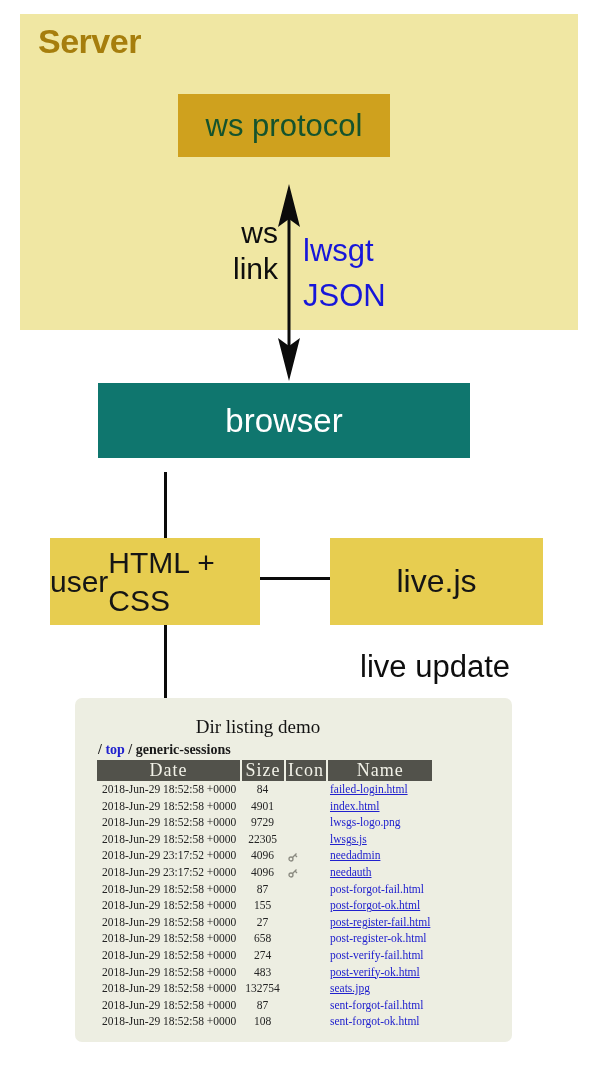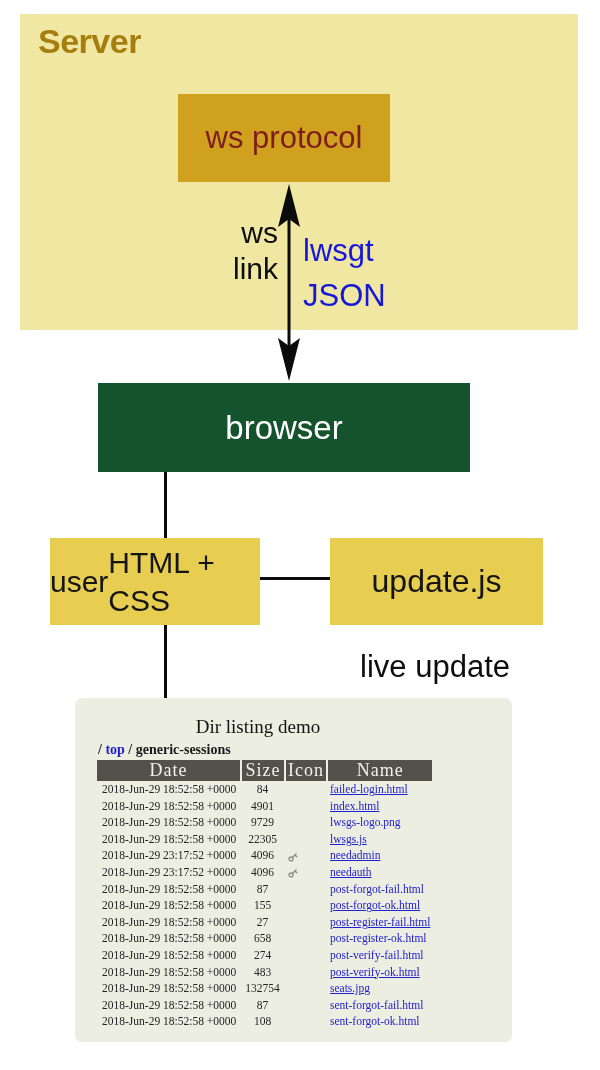--- a/index.html
+++ b/index.html
@@ -11,26 +11,26 @@
 
   
   .server-panel{
     left:20px;top:14px;width:558px;height:316px;background:#F0E7A3;
   }
   .server-label{
     left:38px;top:22px;font-size:34px;font-weight:bold;color:#A67E0D;
     letter-spacing:-0.5px;
   }
   .ws-protocol-box{
-    left:178px;top:94px;width:212px;height:88px;background:#CFA11E;
-    display:flex;align-items:center;justify-content:center;
-    color:#7f1d1d;font-size:31px;
+    left:178px;top:94px;width:212px;height:63px;background:#CFA11E;
+    display:flex;align-items:center;justify-content:center;
+    color:#14532d;font-size:31px;
   }
   .browser-box{
-    left:98px;top:383px;width:372px;height:89px;background:#14532d;
+    left:98px;top:383px;width:372px;height:75px;background:#0f766e;
     display:flex;align-items:center;justify-content:center;
     color:#ffffff;font-size:33px;
   }
   .user-box{
     left:50px;top:538px;width:210px;height:87px;background:#E7CD50;
     display:flex;align-items:center;justify-content:center;
     color:#151515;font-size:30px;line-height:38px;
   }
   .lwsgt-box{
     left:330px;top:538px;width:213px;height:87px;background:#E7CD50;
@@ -131,21 +131,21 @@
 <div class="abs vline1"></div>
 
 <div class="abs user-box">
   <div>user</div>
   <div>HTML + CSS</div>
 </div>
 
 <div class="abs hline"></div>
 
 <div class="abs lwsgt-box">
-  <span>update.js</span>
+  <span>live.js</span>
 </div>
 
 <div class="abs vline2"></div>
 
 <div class="abs live-update-label">live update</div>
 
 <div class="abs listing-panel">
   <div class="listing-title">Dir listing demo</div>
 
   <div class="breadcrumb">

